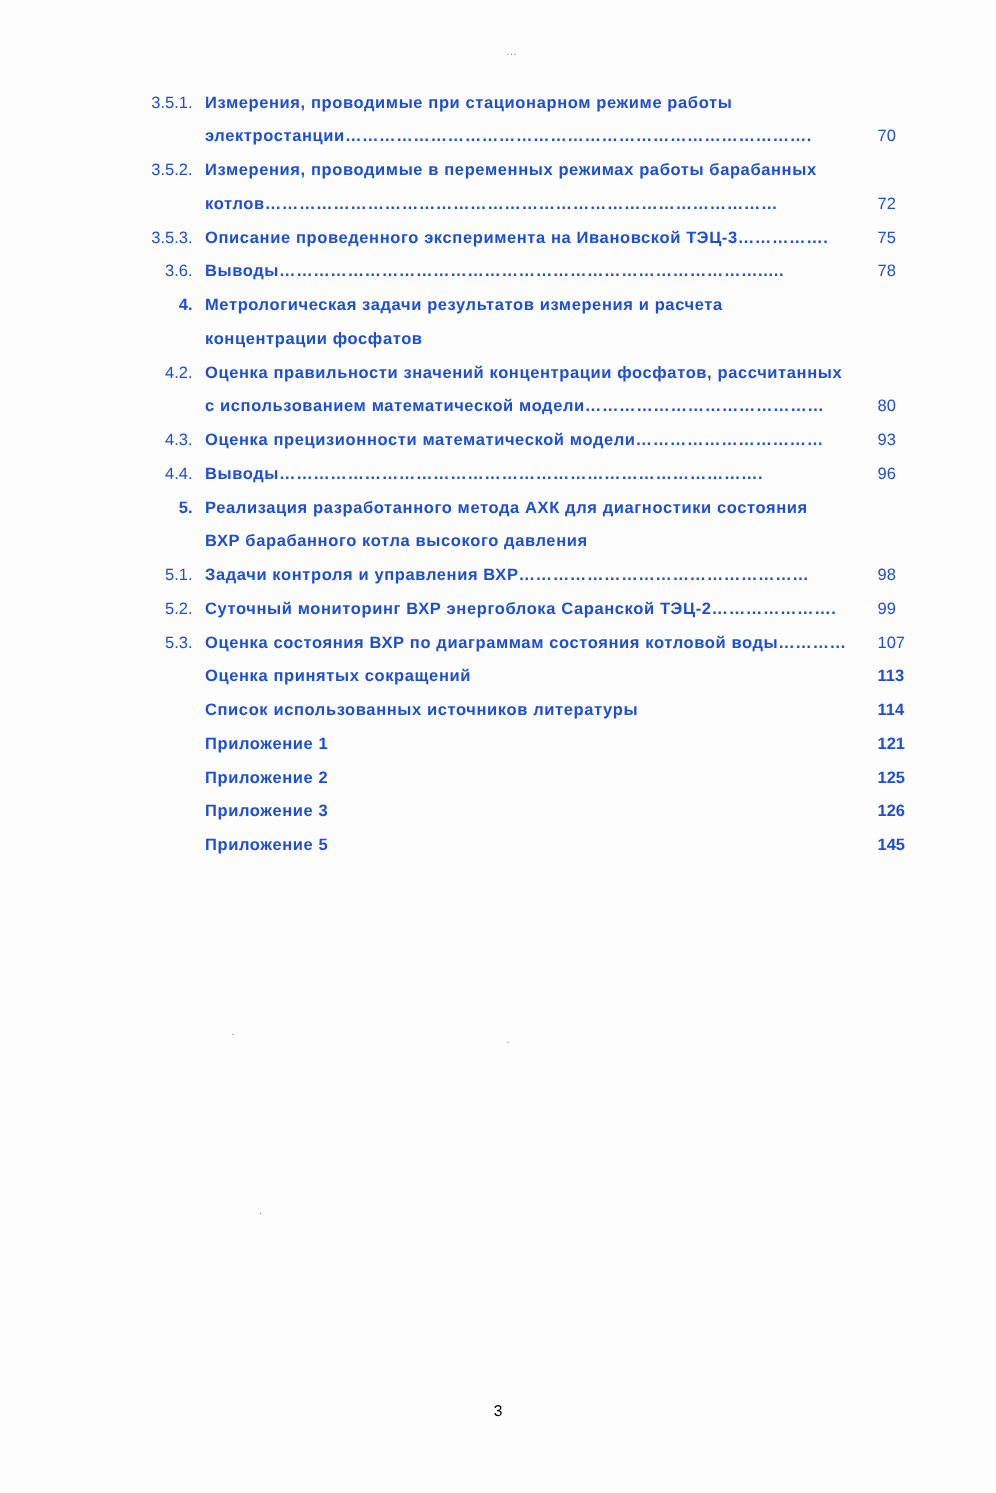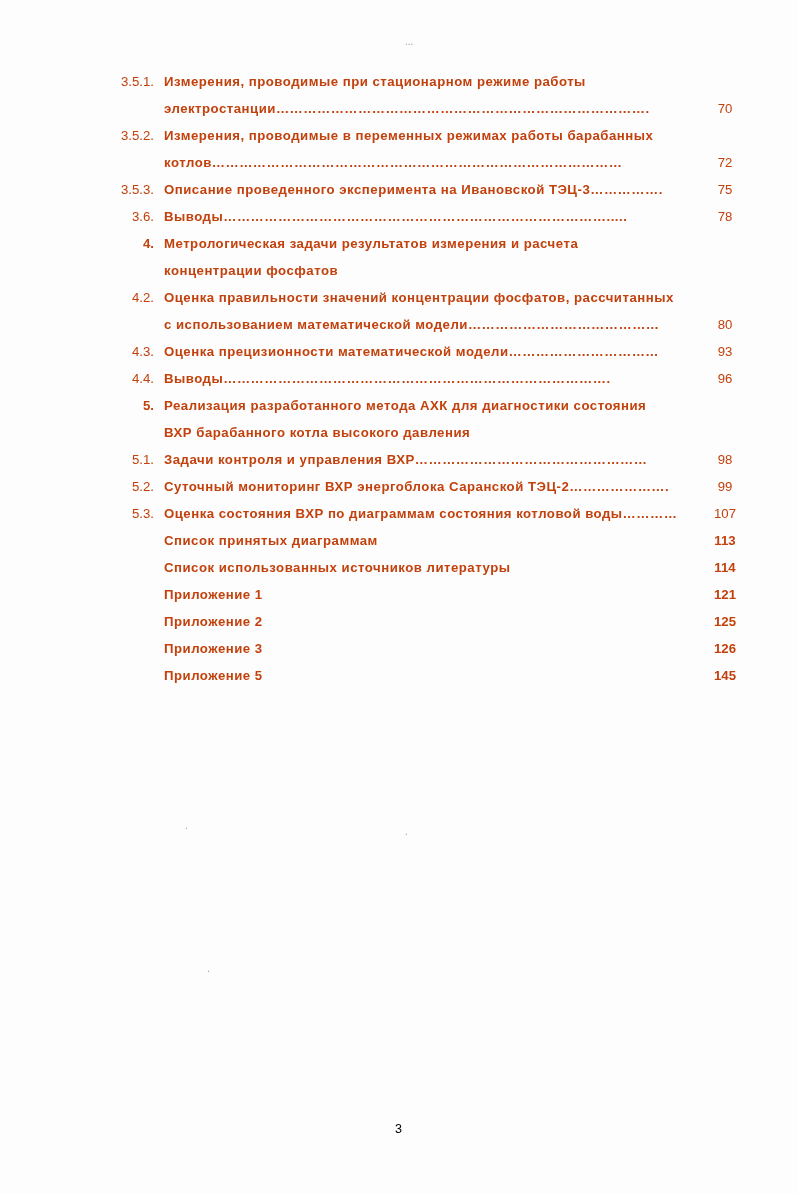--- a/index.html
+++ b/index.html
@@ -26,40 +26,40 @@
     position: absolute;
     top: 68px;
     left: 88px;
     width: 660px;
   }
   .toc-row {
     display: flex;
     align-items: flex-start;
     font-size: 13.2px;
     line-height: 27px;
-    color: #c2410c;
+    color: #1d4ed8;
   }
   .num {
     width: 66px;
     text-align: right;
     padding-right: 10px;
     flex: 0 0 auto;
     white-space: nowrap;
   }
   .title {
     flex: 1 1 auto;
     position: relative;
     padding-right: 6px;
     overflow: hidden;
     white-space: nowrap;
   }
   .page-no {
     width: 46px;
     flex: 0 0 auto;
-    text-align: center;
+    text-align: left;
     white-space: nowrap;
   }
   .bold .num,
   .bold .title,
   .bold .page-no {
     font-weight: bold;
   }
   .cont {
     
     padding-left: 0;
@@ -178,21 +178,21 @@
         <div class="title leader">Суточный мониторинг ВХР энергоблока Саранской ТЭЦ-2………………….</div>
         <div class="page-no">99</div>
       </div>
       <div class="toc-row">
         <div class="num">5.3.</div>
         <div class="title leader">Оценка состояния ВХР по диаграммам состояния котловой воды…………</div>
         <div class="page-no">107</div>
       </div>
       <div class="toc-row bold">
         <div class="num"></div>
-        <div class="title leader">Список принятых диаграммам</div>
+        <div class="title leader">Оценка принятых сокращений</div>
         <div class="page-no">113</div>
       </div>
       <div class="toc-row bold">
         <div class="num"></div>
         <div class="title leader">Список использованных источников литературы</div>
         <div class="page-no">114</div>
       </div>
       <div class="toc-row bold">
         <div class="num"></div>
         <div class="title leader">Приложение 1</div>

